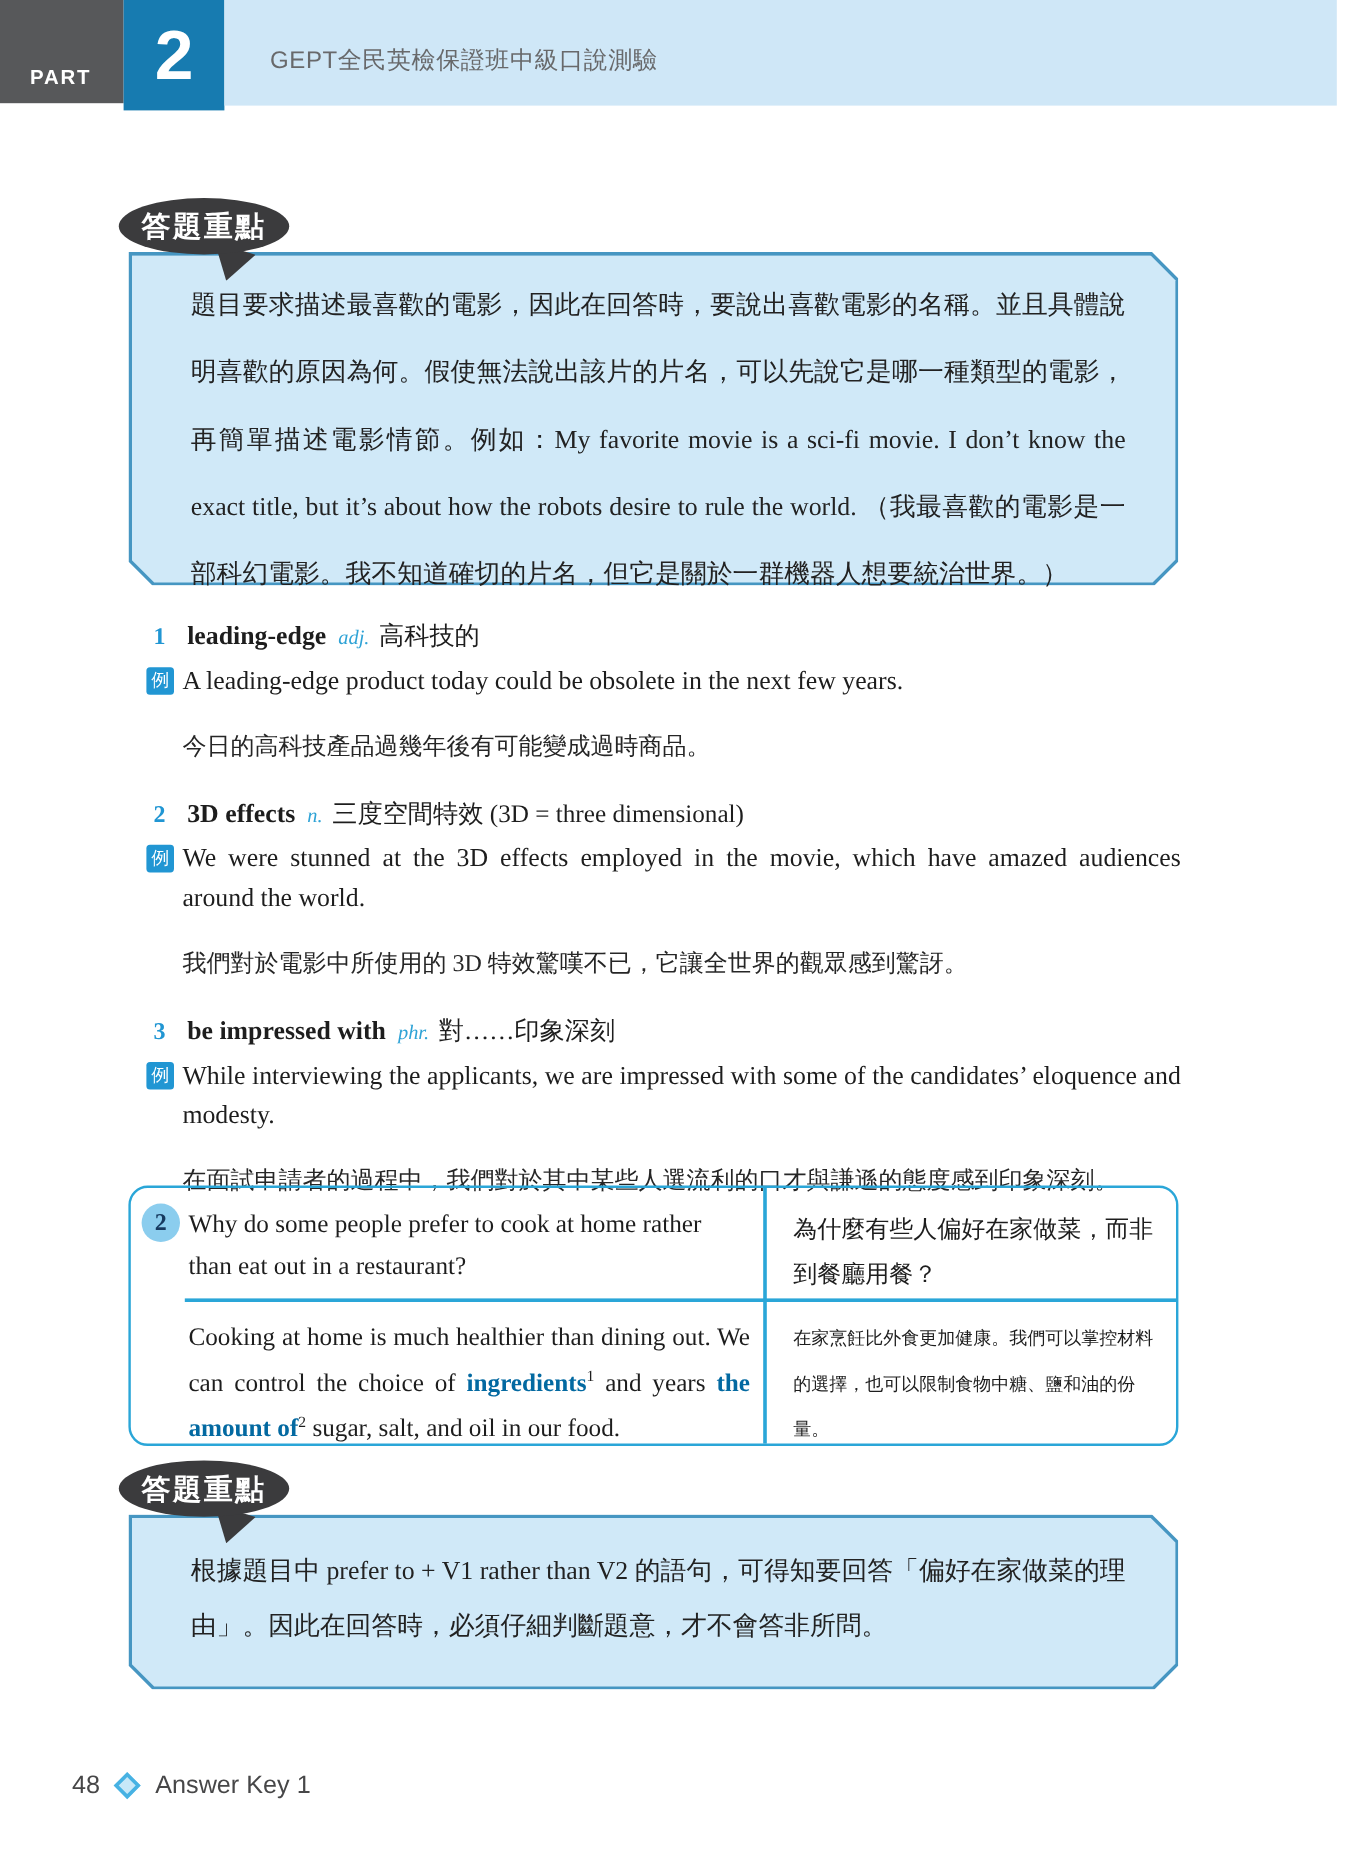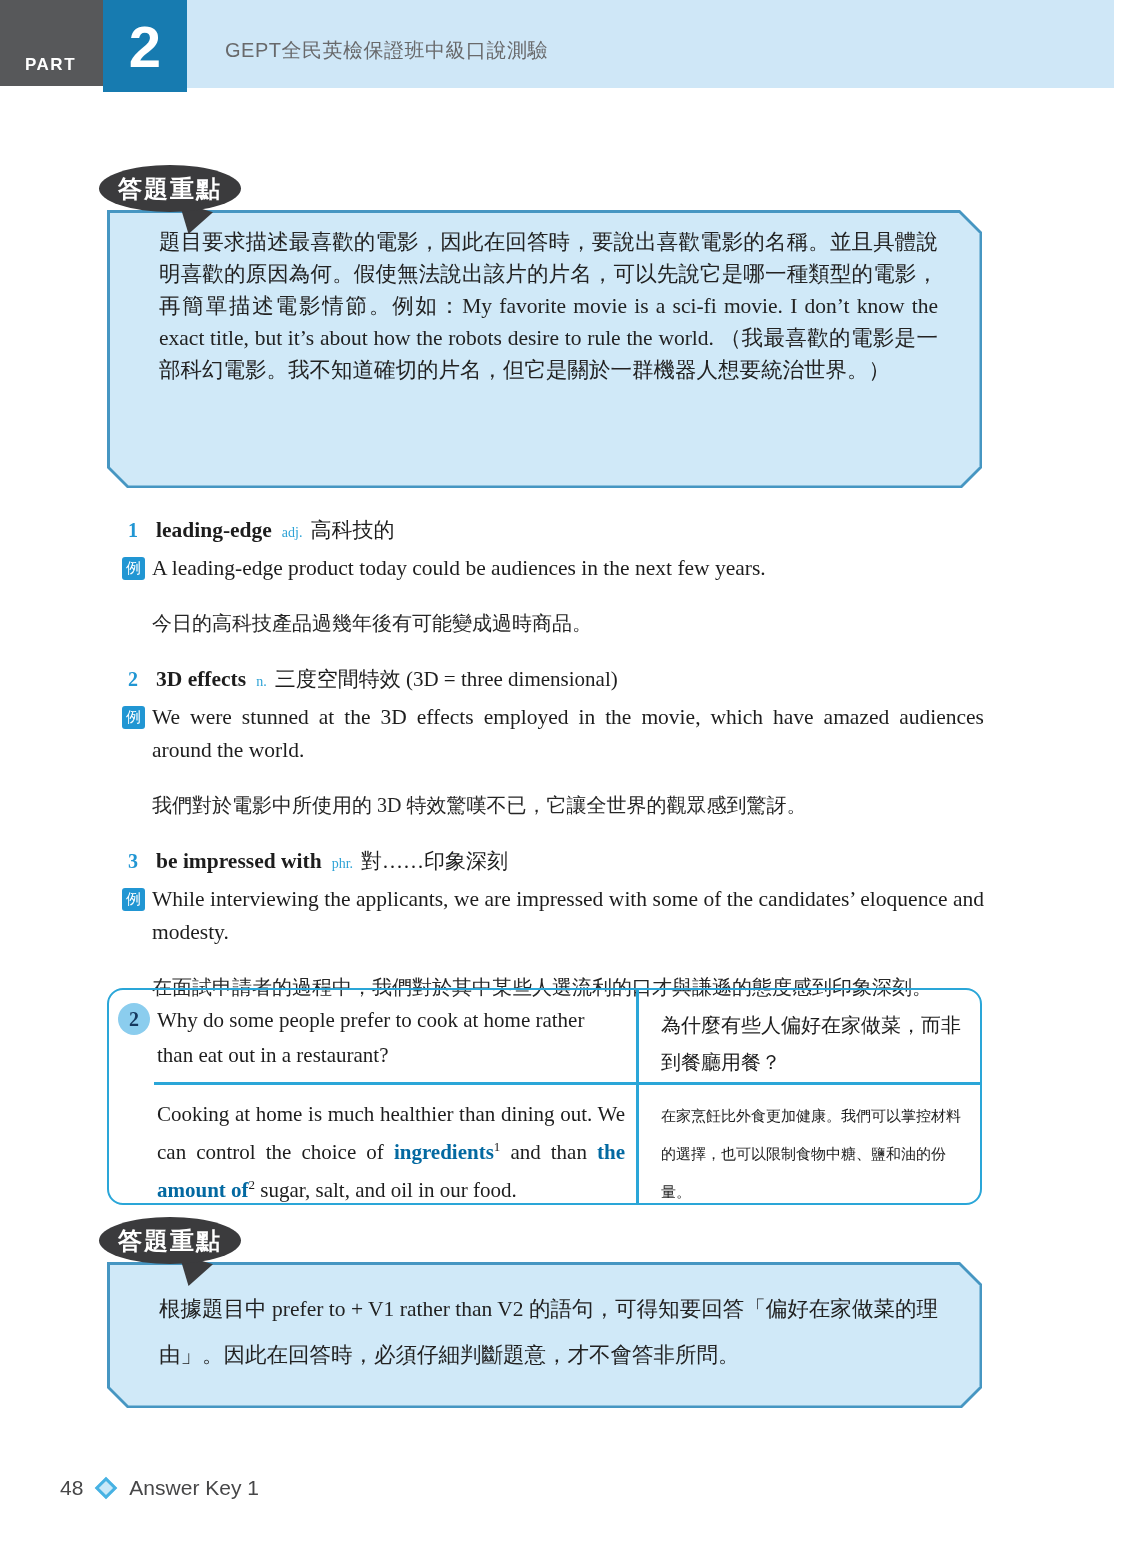--- a/index.html
+++ b/index.html
@@ -30,31 +30,31 @@
   .bubble-inner { position:absolute; inset:2.5px; background:#d0e9f8;
     clip-path:polygon(0 0, calc(100% - 21px) 0, 100% 21px, 100% calc(100% - 19px),
       calc(100% - 19px) 100%, 19px 100%, 0 calc(100% - 19px)); }
   .bubble-label { position:absolute; left:-8px; top:-45px; width:142px; height:47px;
     background:#3b3b3d; border-radius:50%; color:#fff; display:flex; align-items:center;
     justify-content:center; font-family:"Liberation Sans",sans-serif; font-weight:bold;
     font-size:24px; letter-spacing:2px; z-index:3; }
   .bubble-tail { position:absolute; left:72px; top:-8px; width:34px; height:32px;
     background:#3b3b3d; clip-path:polygon(0 0, 100% 32%, 28% 100%); z-index:3; }
   .bubble-text { position:absolute; left:52px; right:44px; font-size:21.5px;
-    line-height:32px; text-align:justify; color:#222; }
+    line-height:56px; text-align:justify; color:#222; }
   #bubble1 .bubble-text { top:16px; }
   #bubble2 .bubble-text { top:24px; line-height:46px; }
 
   
   .vocab { position:absolute; left:122px; top:514px; width:862px; }
   .vitem { margin-bottom:24px; }
   .vterm { font-size:21.5px; line-height:33px; }
   .vnum { color:#2196d3; font-weight:bold; padding-left:6px; margin-right:18px; font-size:20px; }
   .vword { font-weight:bold; margin-right:10px; }
-  .vpos { color:#2fa3d6; margin-right:8px; font-size:14px; }
+  .vpos { color:#2fa3d6; font-style:italic; margin-right:8px; font-size:17px; }
   .vdef { font-size:21px; }
   .vex { display:flex; margin-top:3px; align-items:flex-start; }
   .vbadge { flex:none; width:23px; height:23px; background:#2196d3; color:#fff; border-radius:3px;
     font-size:15px; display:flex; align-items:center; justify-content:center; margin-top:5px;
     margin-right:7px; font-family:"Liberation Sans",sans-serif; }
   .vex-en { flex:1; font-size:21.5px; line-height:33px; text-align:justify; }
   .vzh { margin-left:30px; margin-top:23px; font-size:20px; line-height:31px; color:#262626; }
 
   
   .qa { position:absolute; left:107px; top:988px; width:875px; height:217px;
@@ -98,21 +98,21 @@
   <div class="bubble-text">題目要求描述最喜歡的電影，因此在回答時，要說出喜歡電影的名稱。並且具體說明喜歡的原因為何。假使無法說出該片的片名，可以先說它是哪一種類型的電影，再簡單描述電影情節。例如：My favorite movie is a sci-fi movie. I don’t know the exact title, but it’s about how the robots desire to rule the world. （我最喜歡的電影是一部科幻電影。我不知道確切的片名，但它是關於一群機器人想要統治世界。）</div>
 </div>
 
 <div class="vocab" id="vocab-list">
   <div class="vitem">
     <div class="vterm">
       <span class="vnum">1</span><span class="vword">leading-edge</span><span class="vpos">adj.</span><span class="vdef">高科技的</span>
     </div>
     <div class="vex">
       <span class="vbadge">例</span>
-      <span class="vex-en">A leading-edge product today could be audiences in the next few years.</span>
+      <span class="vex-en">A leading-edge product today could be obsolete in the next few years.</span>
     </div>
     <div class="vzh">今日的高科技產品過幾年後有可能變成過時商品。</div>
   </div>
 
   <div class="vitem">
     <div class="vterm">
       <span class="vnum">2</span><span class="vword">3D effects</span><span class="vpos">n.</span><span class="vdef">三度空間特效 (3D = three dimensional)</span>
     </div>
     <div class="vex">
       <span class="vbadge">例</span>
@@ -132,21 +132,21 @@
     <div class="vzh">在面試申請者的過程中，我們對於其中某些人選流利的口才與謙遜的態度感到印象深刻。</div>
   </div>
 </div>
 
 <div class="qa">
   <div class="qa-vline"></div>
   <div class="qa-hline"></div>
   <div class="qa-badge">2</div>
   <div class="qa-q-en">Why do some people prefer to cook at home rather than eat out in a restaurant?</div>
   <div class="qa-q-zh">為什麼有些人偏好在家做菜，而非到餐廳用餐？</div>
-  <div class="qa-a-en" id="answer-en"><span>Cooking at home is much healthier than dining out. We can control the choice of </span><span class="blue-term">ingredients</span><sup>1</sup><span> and than </span><span class="blue-term">the amount of</span><sup>2</sup><span> sugar, salt, and oil in our food.</span></div>
+  <div class="qa-a-en" id="answer-en"><span>Cooking at home is much healthier than dining out. We can control the choice of </span><span class="blue-term">ingredients</span><sup>1</sup><span> and years </span><span class="blue-term">the amount of</span><sup>2</sup><span> sugar, salt, and oil in our food.</span></div>
   <div class="qa-a-zh">在家烹飪比外食更加健康。我們可以掌控材料的選擇，也可以限制食物中糖、鹽和油的份量。</div>
 </div>
 
 <div class="bubble" id="bubble2">
   <div class="bubble-outer"></div>
   <div class="bubble-inner"></div>
   <div class="bubble-tail"></div>
   <div class="bubble-label">答題重點</div>
   <div class="bubble-text">根據題目中 prefer to + V1 rather than V2 的語句，可得知要回答「偏好在家做菜的理由」。因此在回答時，必須仔細判斷題意，才不會答非所問。</div>
 </div>

